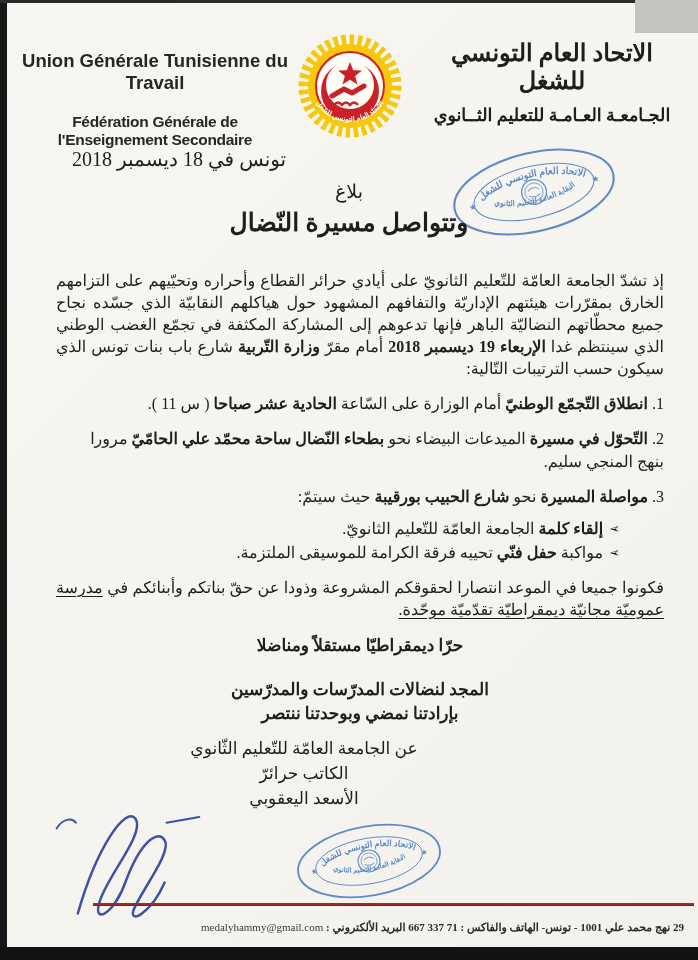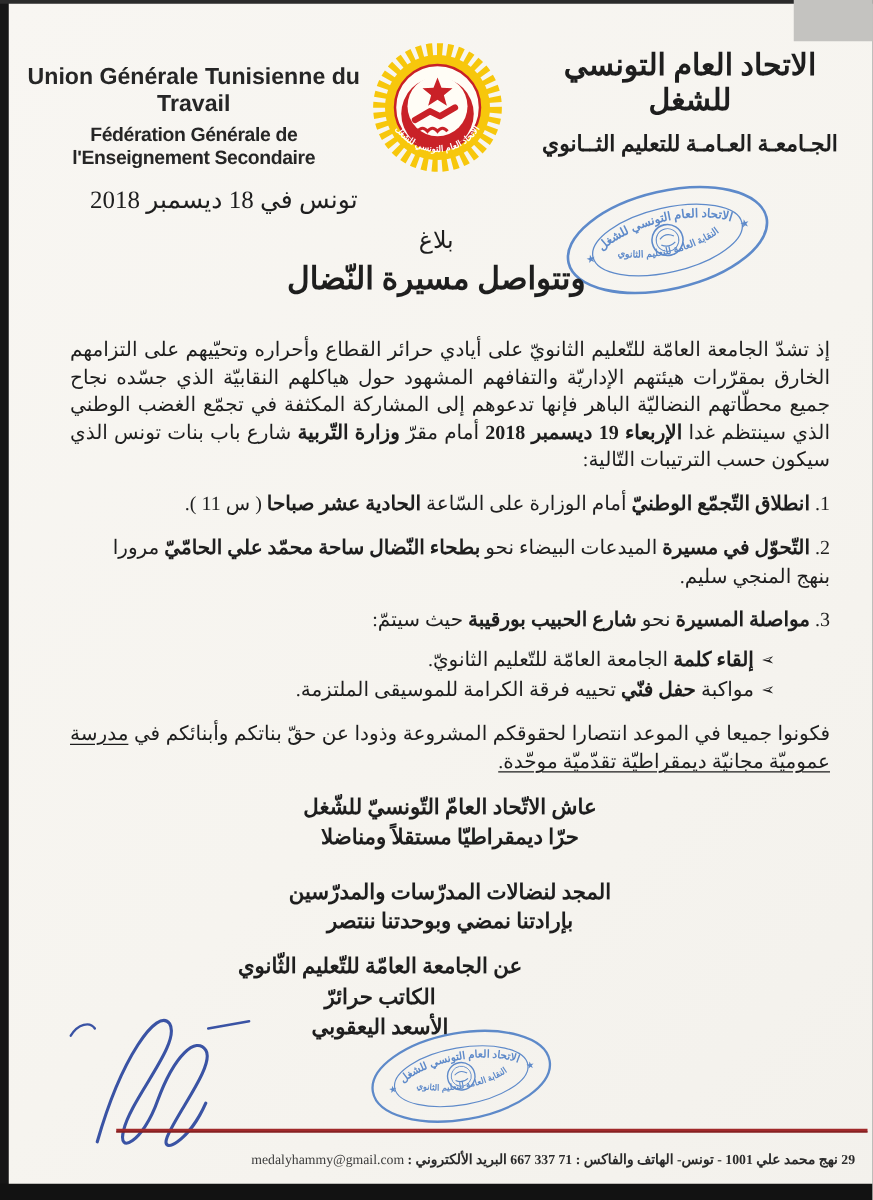--- a/index.html
+++ b/index.html
@@ -13,21 +13,21 @@
   .edge-top{position:absolute;left:0;top:0;width:698px;height:3px;background:#2b2b2b;}
   .corner-grey{position:absolute;right:0;top:0;width:80px;height:33px;background:#c4c3c0;}
   .smudge1{position:absolute;right:0;top:146px;width:9px;height:16px;background:#cfcecb;}
   .smudge2{position:absolute;right:0;top:305px;width:7px;height:22px;background:#d6d5d2;}
   .edge-bottom{position:absolute;left:0;bottom:0;width:698px;height:13px;background:#121212;}
 
   
   .hdr-fr{position:absolute;left:16px;top:50px;width:278px;text-align:center;
     font-family:"Liberation Sans", sans-serif;font-weight:bold;color:#262626;}
   .hdr-fr .l1{font-size:18.5px;line-height:1.2;}
-  .hdr-fr .l2{font-size:15.5px;margin-top:6px;letter-spacing:-0.3px;}
+  .hdr-fr .l2{font-size:15.5px;margin-top:19px;letter-spacing:-0.3px;}
   .hdr-ar{position:absolute;left:420px;top:40px;width:264px;text-align:center;direction:rtl;}
   .hdr-ar .l1{font-size:24px;font-weight:bold;line-height:1.15;}
   .hdr-ar .l2{font-size:17.5px;font-weight:bold;margin-top:10px;}
   .logo{position:absolute;left:292px;top:34px;}
 
   .date-line{position:absolute;left:72px;top:147px;direction:rtl;font-size:20px;}
 
   .stamp{position:absolute;opacity:0.88;}
   .stamp-top{left:448px;top:148px;transform:rotate(-13deg);}
   .stamp-bottom{left:293px;top:822px;transform:rotate(-10deg);}
@@ -45,21 +45,21 @@
   .item{margin-top:13px !important;padding-left:14px;}
   .bullets{margin-top:10px;padding-right:44px;}
   .bullet-line{margin-top:2px !important;}
   .bullet-arrow{display:inline-block;transform:scaleX(-1);font-size:13px;
     margin-left:6px;position:relative;top:-1px;}
   .closing{margin-top:13px !important;text-align:justify;}
   .closing u{text-underline-offset:3px;}
   .center-block{margin-top:13px;text-align:center;font-weight:bold;font-size:17px;line-height:1.4;}
   .center-block.b2{margin-top:20px;}
   .sig-text{margin-top:12px;width:350px;margin-right:185px;text-align:center;
-    font-weight:bold;font-size:17px;line-height:1.45;}
+    font-weight:normal;font-size:17px;line-height:1.45;}
 
   .signature-svg{position:absolute;left:48px;top:790px;}
 
   .rule{position:absolute;left:93px;top:903px;width:601px;height:2px;
     background:#a1292a;border-bottom:1px solid #7c1f20;}
   .footer-line{position:absolute;left:34px;top:921px;width:650px;direction:rtl;
     text-align:right;font-size:11px;font-weight:bold;color:#2a2a2a;}
   .footer-line .email{font-weight:normal;font-family:"Liberation Serif", serif;color:#3a3a3a;}
 </style>
 </head>
@@ -132,21 +132,20 @@
     <p class="item"><span>3. </span><b>مواصلة المسيرة</b><span> نحو </span><b>شارع الحبيب بورقيبة</b><span> حيث سيتمّ:</span></p>
 
     <div class="bullets">
       <p class="bullet-line"><span class="bullet-arrow">➢</span><b>إلقاء كلمة</b><span> الجامعة العامّة للتّعليم الثانويّ.</span></p>
       <p class="bullet-line"><span class="bullet-arrow">➢</span><span>مواكبة </span><b>حفل فنّي</b><span> تحييه فرقة الكرامة للموسيقى الملتزمة.</span></p>
     </div>
 
     <p class="closing"><span>فكونوا جميعا في الموعد انتصارا لحقوقكم المشروعة وذودا عن حقّ بناتكم وأبنائكم في </span><u>مدرسة عموميّة مجانيّة ديمقراطيّة تقدّميّة موحّدة.</u></p>
 
     <div class="center-block b1">
-      <div>عاش الاتّحاد العامّ التّونسيّ للشّغل</div>
       <div>حرّا ديمقراطيّا مستقلاً ومناضلا</div>
     </div>
 
     <div class="center-block b2">
       <div>المجد لنضالات المدرّسات والمدرّسين</div>
       <div>بإرادتنا نمضي وبوحدتنا ننتصر</div>
     </div>
 
     <div class="sig-text">
       <div>عن الجامعة العامّة للتّعليم الثّانوي</div>

